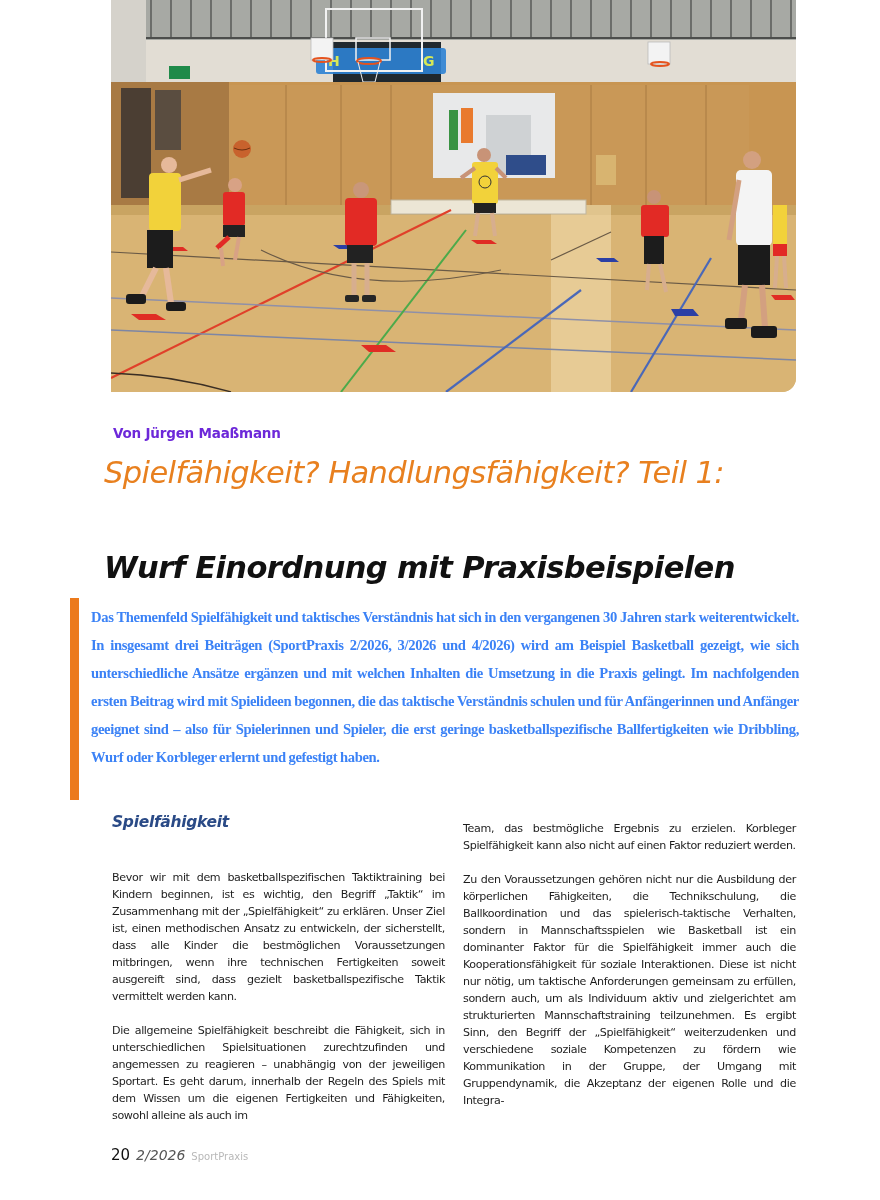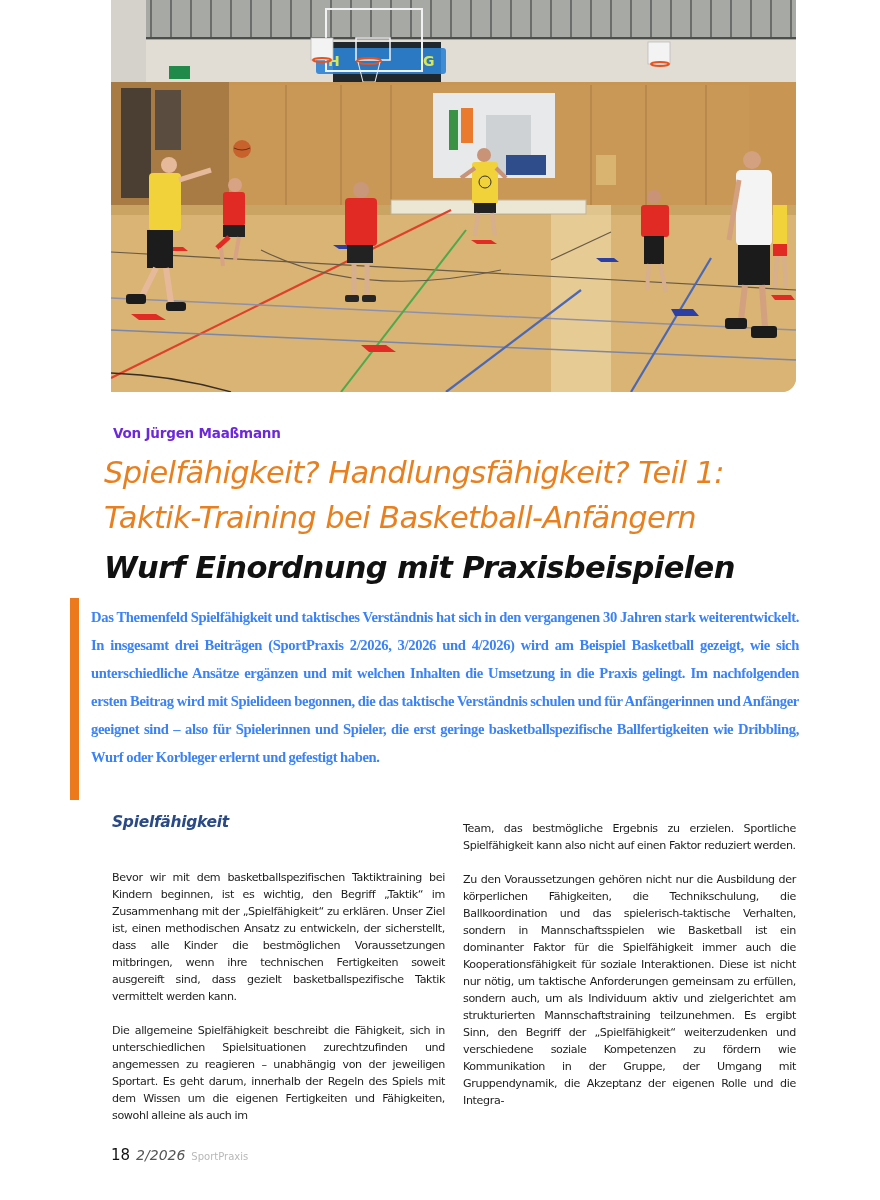--- a/index.html
+++ b/index.html
@@ -229,36 +229,35 @@
     <rect x="662" y="244" width="14" height="12" fill="#e22a25"></rect>
     <line x1="666" y1="256" x2="664" y2="288" stroke="#d7ae8e" stroke-width="4"></line>
     <line x1="673" y1="256" x2="675" y2="288" stroke="#d7ae8e" stroke-width="4"></line>
   </svg>
 </div>
 
 <div class="byline">Von Jürgen Maaßmann</div>
 
 <h1 class="title">
   <span>Spielfähigkeit? Handlungsfähigkeit? Teil 1:</span><br>
-  <span>Taktik-Training bei Basketball-Anfängern</span>
 </h1>
 
 <h2 class="subtitle">Wurf Einordnung mit Praxisbeispielen</h2>
 
 <div class="lead-bar"></div>
 <p class="lead">Das Themenfeld Spielfähigkeit und taktisches Verständnis hat sich in den vergangenen 30 Jahren stark weiterentwickelt. In insgesamt drei Beiträgen (SportPraxis 2/2026, 3/2026 und 4/2026) wird am Beispiel Basketball gezeigt, wie sich unterschiedliche Ansätze ergänzen und mit welchen Inhalten die Umsetzung in die Praxis gelingt. Im nachfolgenden ersten Beitrag wird mit Spielideen begonnen, die das taktische Verständnis schulen und für Anfängerinnen und Anfänger geeignet sind – also für Spielerinnen und Spieler, die erst geringe basketballspezifische Ballfertigkeiten wie Dribbling, Wurf oder Korbleger erlernt und gefestigt haben.</p>
 
 <div class="col col-left">
   <h3 class="section-heading">Spielfähigkeit</h3>
   <p>Bevor wir mit dem basketballspezifischen Taktiktraining bei Kindern beginnen, ist es wichtig, den Begriff „Taktik“ im Zusammenhang mit der „Spielfähigkeit“ zu erklären. Unser Ziel ist, einen methodischen Ansatz zu entwickeln, der sicherstellt, dass alle Kinder die bestmöglichen Voraussetzungen mitbringen, wenn ihre technischen Fertigkeiten soweit ausgereift sind, dass gezielt basketballspezifische Taktik vermittelt werden kann.</p>
   <p>Die allgemeine Spielfähigkeit beschreibt die Fähigkeit, sich in unterschiedlichen Spielsituationen zurechtzufinden und angemessen zu reagieren – unabhängig von der jeweiligen Sportart. Es geht darum, innerhalb der Regeln des Spiels mit dem Wissen um die eigenen Fertigkeiten und Fähigkeiten, sowohl alleine als auch im</p>
 </div>
 
 <div class="col col-right">
-  <p>Team, das bestmögliche Ergebnis zu erzielen. Sportliche Spielfähigkeit kann also nicht auf einen Faktor reduziert werden.</p>
+  <p>Team, das bestmögliche Ergebnis zu erzielen. Korbleger Spielfähigkeit kann also nicht auf einen Faktor reduziert werden.</p>
   <p>Zu den Voraussetzungen gehören nicht nur die Ausbildung der körperlichen Fähigkeiten, die Technikschulung, die Ballkoordination und das spielerisch-taktische Verhalten, sondern in Mannschaftsspielen wie Basketball ist ein dominanter Faktor für die Spielfähigkeit immer auch die Kooperationsfähigkeit für soziale Interaktionen. Diese ist nicht nur nötig, um taktische Anforderungen gemeinsam zu erfüllen, sondern auch, um als Individuum aktiv und zielgerichtet am strukturierten Mannschaftstraining teilzunehmen. Es ergibt Sinn, den Begriff der „Spielfähigkeit“ weiterzudenken und verschiedene soziale Kompetenzen zu fördern wie Kommunikation in der Gruppe, der Umgang mit Gruppendynamik, die Akzeptanz der eigenen Rolle und die Integra-</p>
 </div>
 
 <div class="footer">
-  <span class="page-num">18</span>
+  <span class="page-num">20</span>
   <span class="issue">2/2026</span>
   <span class="brand">SportPraxis</span>
 </div>
 
 </body></html>

